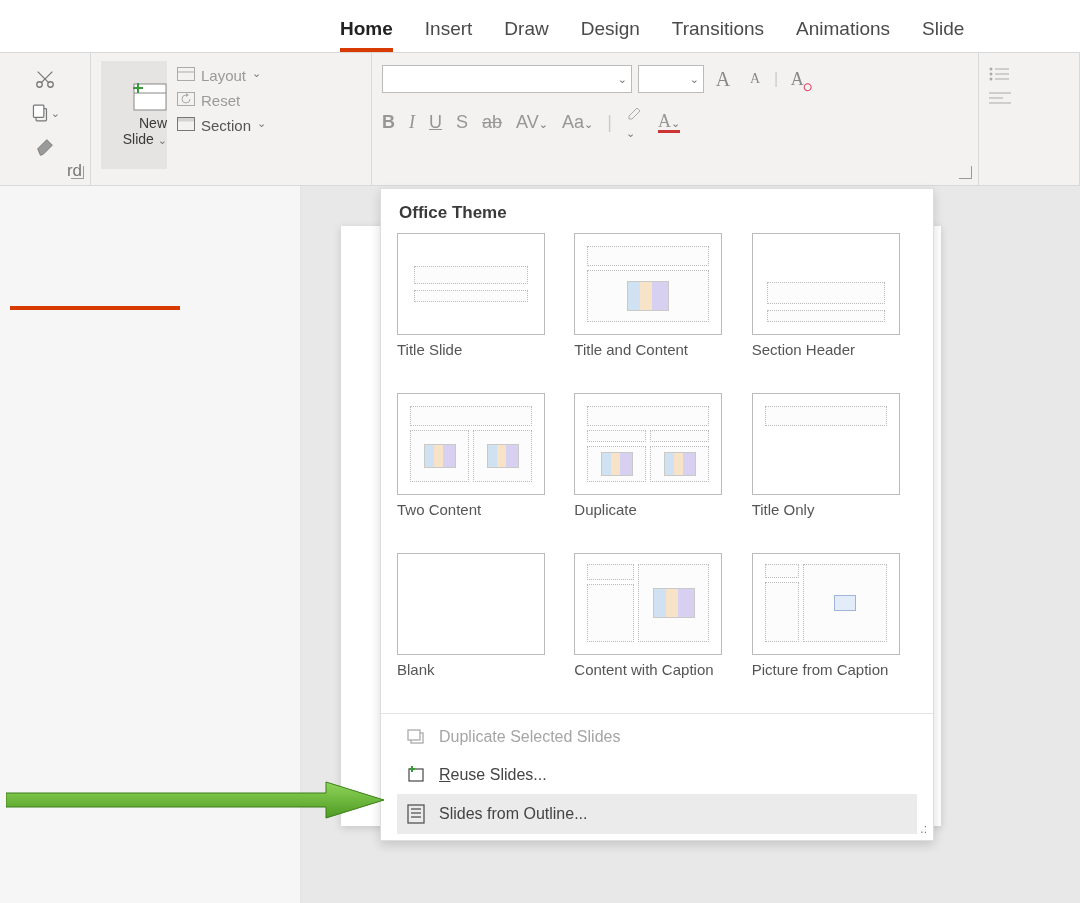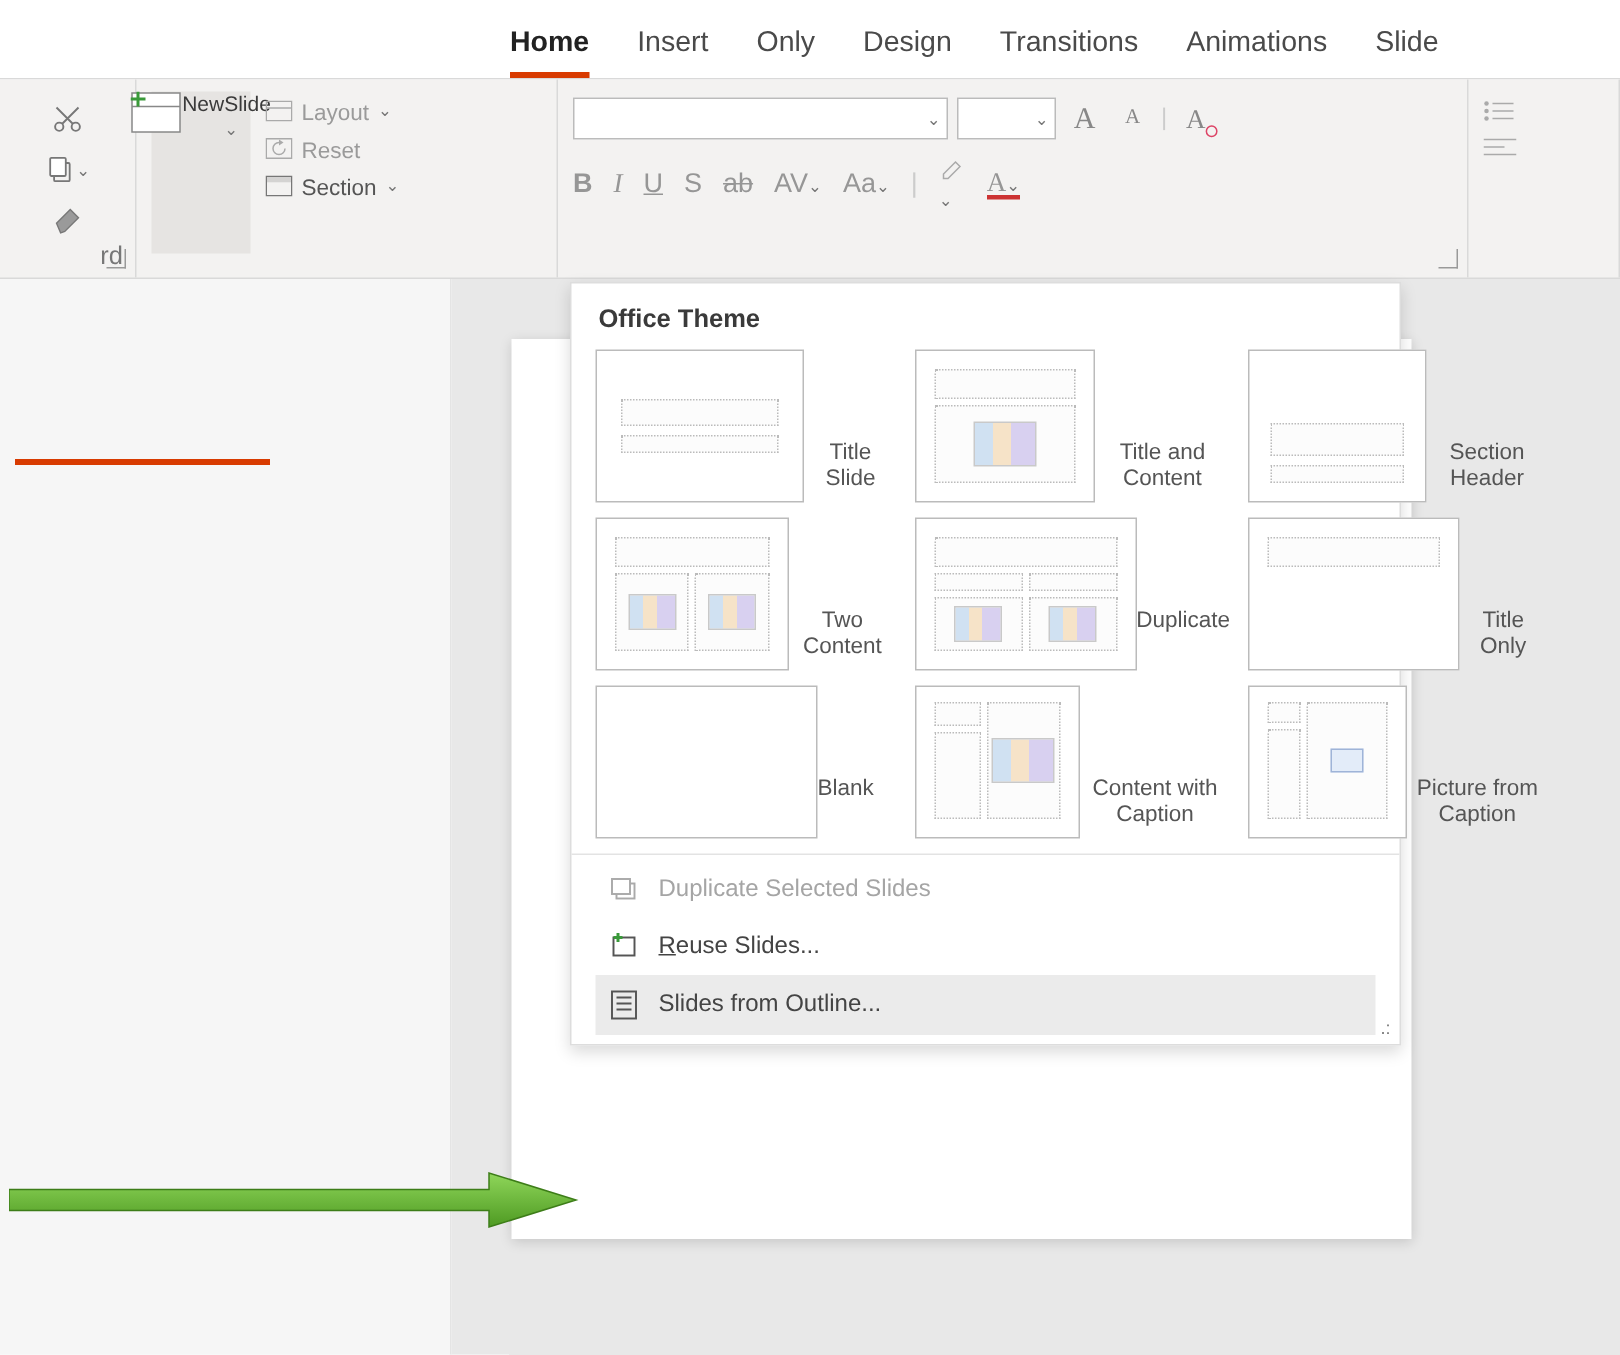--- a/index.html
+++ b/index.html
@@ -27,21 +27,21 @@
 .rgroup .inner{display:flex;gap:10px;align-items:flex-start}
 
 
 .clip{width:70px}
 .clip .stack{display:flex;flex-direction:column;gap:10px;align-items:center;margin-top:6px}
 .iconbtn{width:30px;height:24px;display:flex;align-items:center;justify-content:center;color:#6e6e6e}
 svg{display:block}
 
 
 .slides{width:260px}
-.newslide{background:#e6e4e2;width:66px;height:108px;display:flex;flex-direction:row;align-items:flex-start;justify-content:center;font-size:14px;color:#3a3a3a;cursor:pointer}
+.newslide{background:#e6e4e2;width:66px;height:108px;display:flex;flex-direction:column;align-items:flex-end;justify-content:center;font-size:14px;color:#3a3a3a;cursor:pointer}
 .newslide .ico{width:34px;height:28px;margin-bottom:4px}
 .slideopts{display:flex;flex-direction:column;gap:8px;margin-top:6px;font-size:15px;color:#555}
 .slideopts .row{display:flex;align-items:flex-start;gap:6px;cursor:pointer}
 .slideopts .row.disabled{color:#9a9a9a;cursor:default}
 
 
 .fontg{flex:1}
 .fontg .r1{display:flex;gap:6px;align-items:center;margin-top:4px}
 .fakeSelect{height:26px;background:#fff;border:1px solid #bbb;display:flex;align-items:center;justify-content:flex-end;padding:0 4px;color:#999}
 .fakeSelect.wide{width:240px}
@@ -56,21 +56,21 @@
 .stage{display:flex;height:720px}
 .thumbs{width:300px;background:#f6f6f6;border-right:1px solid #e4e4e4;position:relative}
 .cursorbar{position:absolute;top:120px;left:10px;width:170px;height:4px;background:var(--accent)}
 .canvaswrap{flex:1;background:#e8e8e8;display:flex;align-items:flex-start;justify-content:flex-start;padding:40px}
 .canvas{width:600px;height:600px;background:#fff;box-shadow:0 2px 8px rgba(0,0,0,.15)}
 
 
 .dropdown{position:absolute;left:380px;top:188px;width:520px;background:var(--panel-bg);box-shadow:var(--panel-shadow);border:1px solid #ddd;padding:12px 16px 6px}
 .dropdown .title{font-weight:700;font-size:17px;margin:2px 2px 10px}
 .layoutgrid{display:grid;grid-template-columns:repeat(3,1fr);gap:10px 12px}
-.layoutcell{display:flex;flex-direction:row;align-items:flex-end;cursor:pointer}
+.layoutcell{display:flex;flex-direction:column;align-items:flex-start;cursor:pointer}
 .thumb{width:148px;height:102px;border:1px solid #bbb;background:#fff;padding:6px;box-sizing:border-box;display:flex;flex-direction:column;gap:4px}
 .ph{border:1px dotted #bbb;background:#fcfcfc}
 .thumb .titleph{height:18px;margin:6px 6px 0}
 .thumb .bodyph{flex:1;margin:0 6px 6px;display:flex;align-items:center;justify-content:center}
 .thumb .half{display:flex;gap:4px;flex:1;margin:0 6px 6px}
 .thumb .half .ph{flex:1}
 .contentico{width:40px;height:28px;background:linear-gradient(90deg,#d0e1f2 30%,#f6e3c8 30% 60%,#d8d0f0 60%);border:1px solid #c9c9c9}
 .smallpic{width:20px;height:14px;border:1px solid #9fb4d8;background:#e3ecf9}
 .lname{font-size:15px;color:#555;margin-top:6px;text-align:center;min-height:42px}
 
@@ -86,21 +86,21 @@
 .annotArrow{position:absolute;left:6px;top:780px;width:380px;height:40px;pointer-events:none}
 
 .caret{font-size:11px;color:#777}
 </style>
 </head>
 <body>
 
 <div class="tabrow">
   <div class="tab active">Home</div>
   <div class="tab">Insert</div>
-  <div class="tab">Only</div>
+  <div class="tab">Draw</div>
   <div class="tab">Design</div>
   <div class="tab">Transitions</div>
   <div class="tab">Animations</div>
   <div class="tab">Slide</div>
 </div>
 
 <div class="ribbon">
 
   <div class="rgroup clip">
     <div class="stack">

